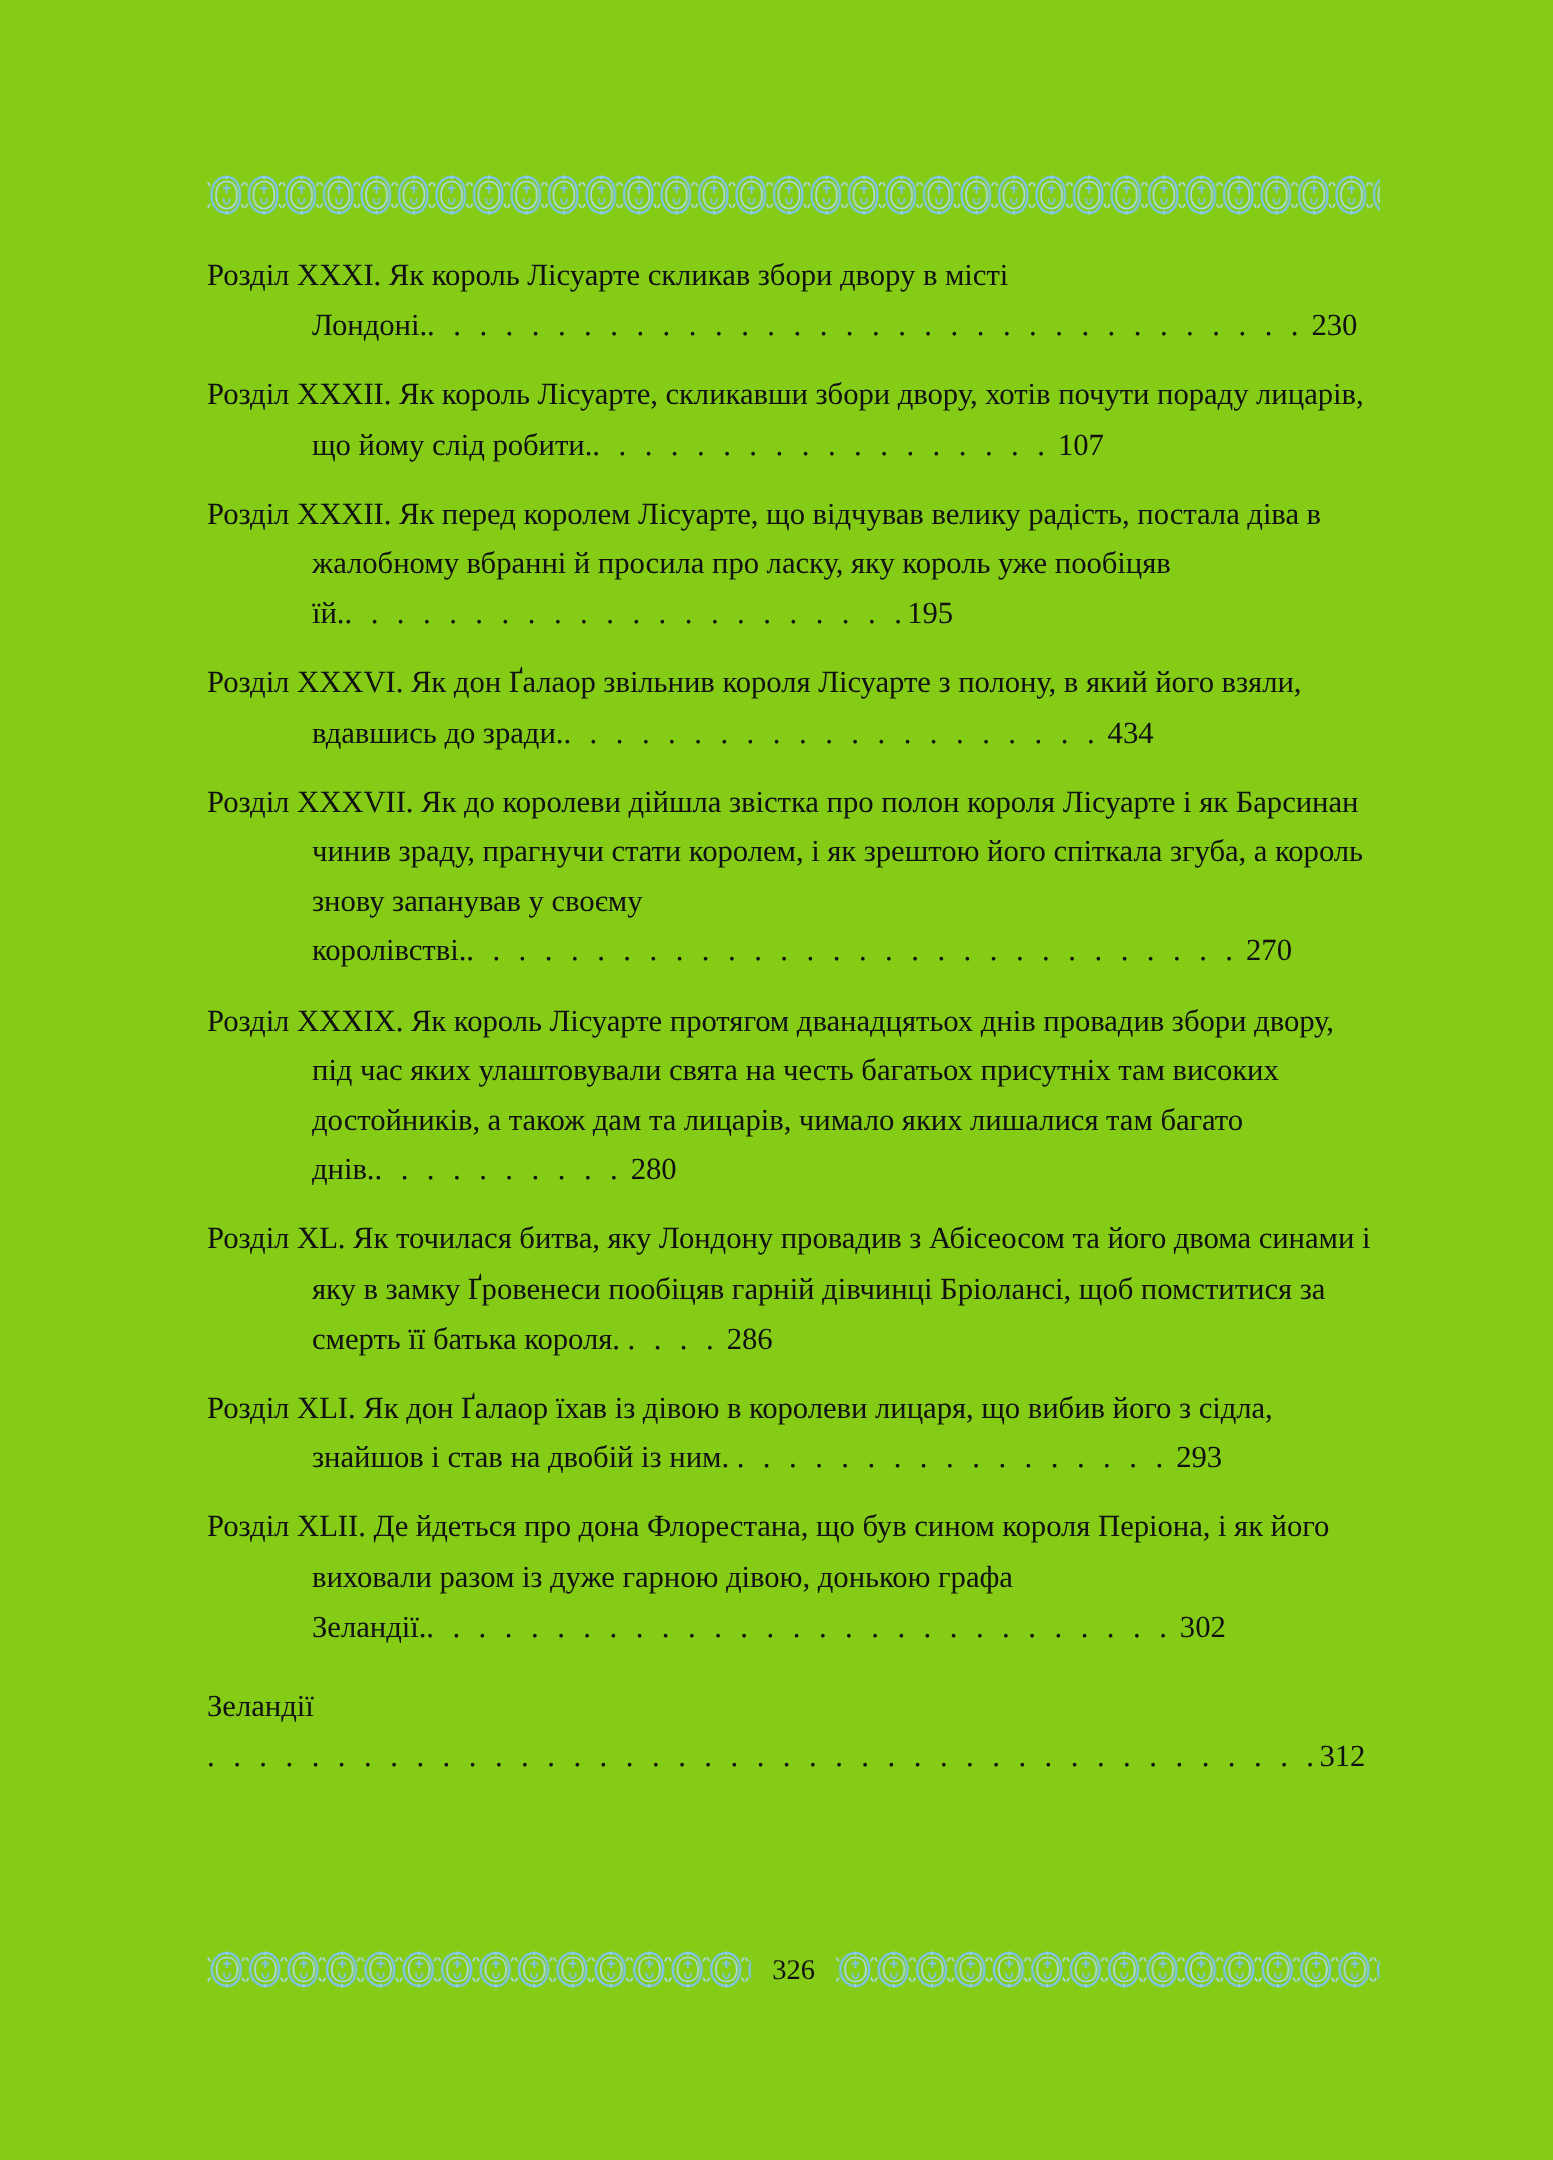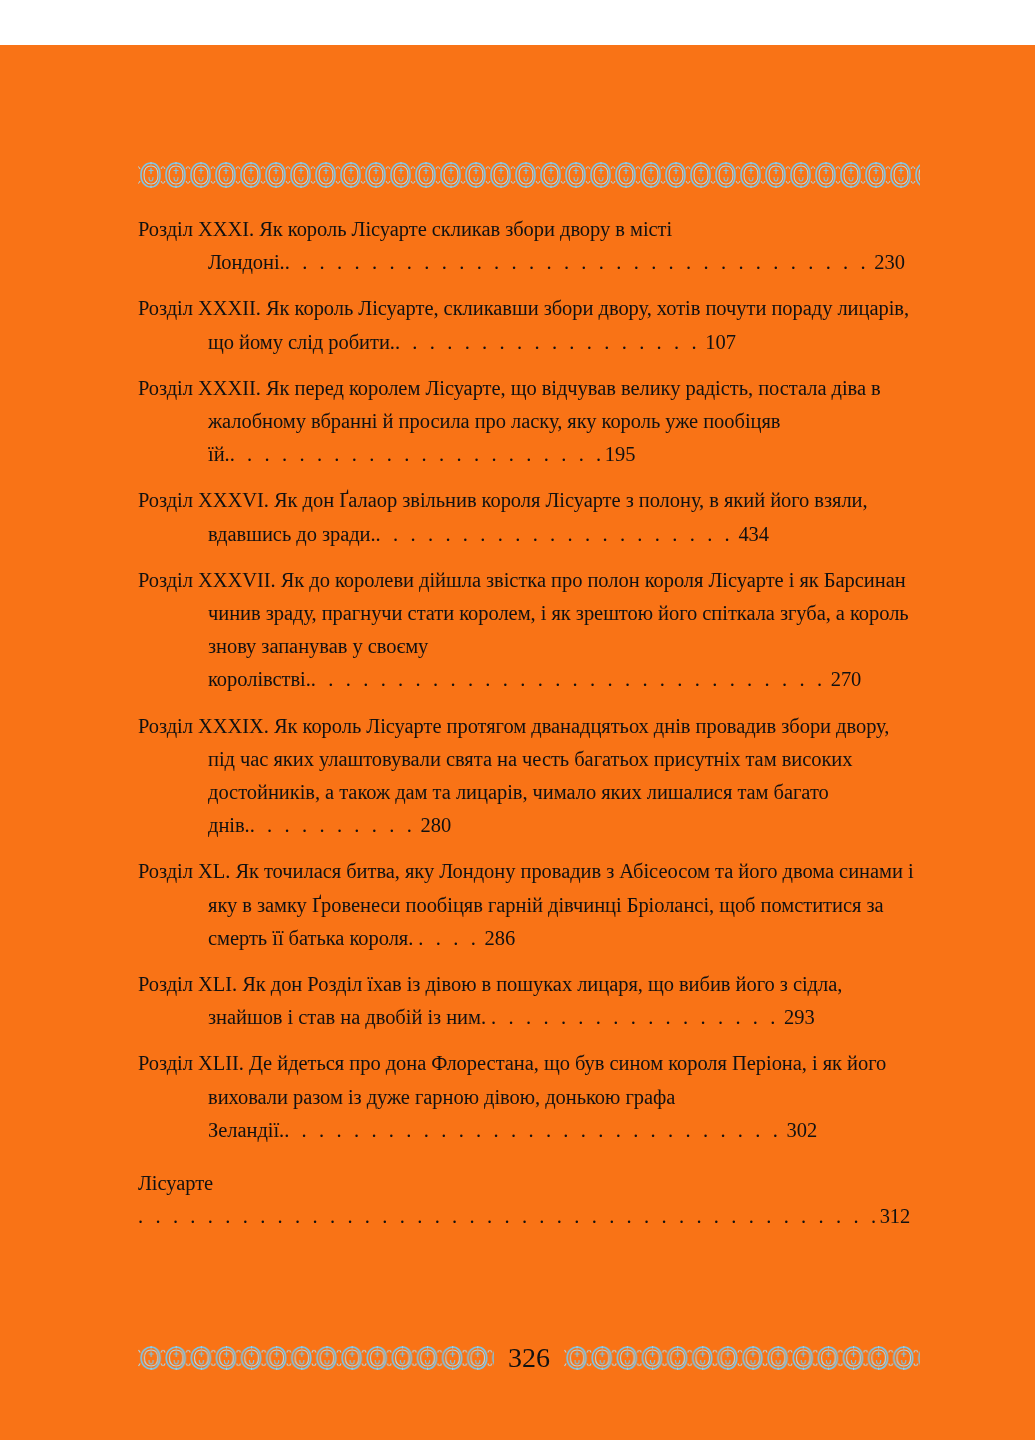--- a/index.html
+++ b/index.html
@@ -12,22 +12,21 @@
     height: 1440px;
     position: relative;
     font-family: "Liberation Serif", "DejaVu Serif", serif;
     color: #111111;
     overflow: hidden;
   }
 
   .page {
     position: absolute;
     inset: 0;
-    background: #f97316;
-    margin-top: 45px;
+    background: #84cc16;
   }
 
   
   .ornament-band {
     position: absolute;
     left: 138px;
     width: 782px;
     height: 28px;
     overflow: hidden;
   }
@@ -96,21 +95,21 @@
   .footer .orn-side {
     height: 26px;
     flex: 1 1 auto;
     overflow: hidden;
   }
   .footer .orn-side svg { display: block; width: 100%; height: 100%; }
 
   .footer .folio {
     flex: 0 0 auto;
     padding: 0 14px;
-    font-size: 28px;
+    font-size: 19px;
     line-height: 1;
     color: #111111;
     font-variant-numeric: oldstyle-nums;
     font-feature-settings: "onum" 1;
   }
 </style>
 </head>
 <body>
 
 <div class="page">
@@ -189,36 +188,36 @@
     <div class="toc-entry">
       <span class="entry-inner">
         <span class="first-seg">Розділ XL. Як точилася битва, яку Лондону провадив з Абісеосом</span>
         <span>та його двома синами і яку в замку Ґровенеси пообіцяв гарній</span>
         <span>дівчинці Бріолансі, щоб помститися за смерть її батька короля.</span> <span class="leaders">. . . .</span> <span class="pagenum">286</span>
       </span>
     </div>
 
     <div class="toc-entry">
       <span class="entry-inner">
-        <span class="first-seg">Розділ XLI. Як дон Розділ їхав із дівою в пошуках лицаря, що вибив</span>
+        <span class="first-seg">Розділ XLI. Як дон Ґалаор їхав із дівою в королеви лицаря, що вибив</span>
         <span>його з сідла, знайшов і став на двобій із ним.</span> <span class="leaders">. . . . . . . . . . . . . . . . .</span> <span class="pagenum">293</span>
       </span>
     </div>
 
     <div class="toc-entry">
       <span class="entry-inner">
         <span class="first-seg">Розділ XLII. Де йдеться про дона Флорестана, що був сином короля</span>
         <span>Періона, і як його виховали разом із дуже гарною дівою,</span>
         <span>донькою графа Зеландії.</span><span class="leaders">. . . . . . . . . . . . . . . . . . . . . . . . . . . . .</span> <span class="pagenum">302</span>
       </span>
     </div>
 
     <div class="toc-entry flat gap-before">
       <span class="entry-inner">
-        <span class="first-seg">Лісуарте</span> <span class="leaders">. . . . . . . . . . . . . . . . . . . . . . . . . . . . . . . . . . . . . . . . . . .</span><span class="pagenum">312</span>
+        <span class="first-seg">Зеландії</span> <span class="leaders">. . . . . . . . . . . . . . . . . . . . . . . . . . . . . . . . . . . . . . . . . . .</span><span class="pagenum">312</span>
       </span>
     </div>
 
   </div>
 
   <div class="footer">
     <div class="orn-side">
       <svg viewBox="0 0 340 26" preserveAspectRatio="none">
         <defs>
           <g id="ornUnit2">

